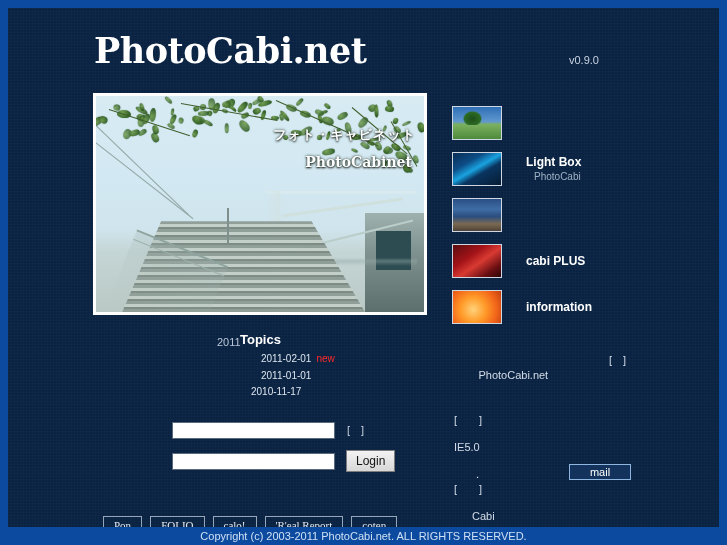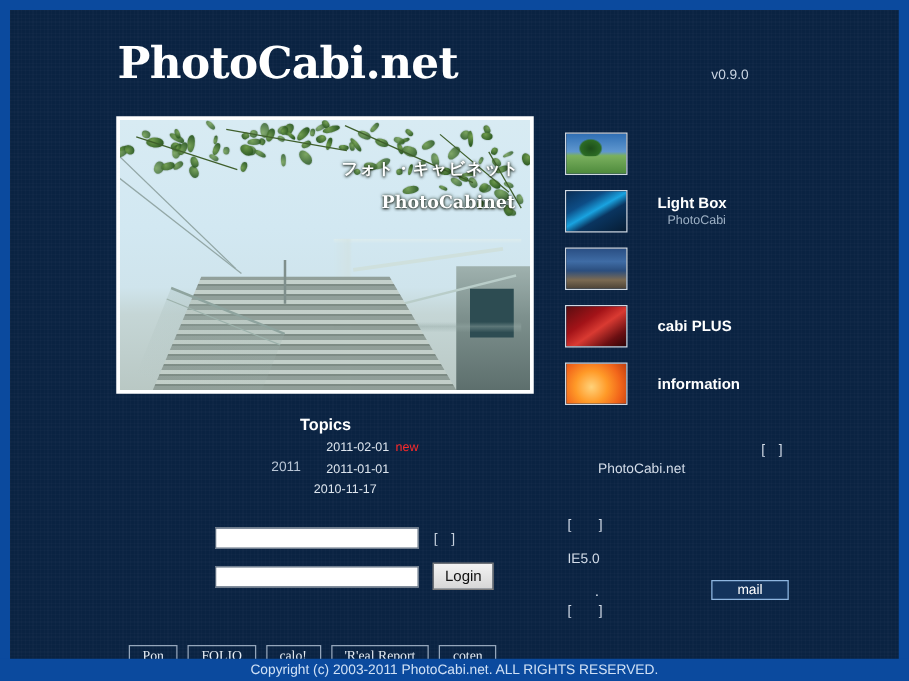--- a/index.html
+++ b/index.html
@@ -288,21 +288,21 @@
     position: absolute;
     left: 232px;
     top: 324px;
     font-size: 13px;
     font-weight: bold;
     color: #ffffff;
   }
   .topics-year {
     position: absolute;
     left: 209px;
-    top: 360px;
+    top: 328px;
     font-size: 11px;
     color: #b9c6d6;
   }
   .topic-row {
     position: absolute;
     font-size: 10px;
     color: #dde5ee;
     white-space: nowrap;
   }
   .topic-new {
@@ -601,20 +601,21 @@
         <span>PhotoCabi.net</span>
         <span class="info-br">[　]</span>
       </div>
       <div class="info-row">[　　]</div>
       <div class="info-gap"></div>
       <div class="info-row">IE5.0</div>
       <div class="info-gap"></div>
       <div class="info-row" style="margin-left:18px;">．</div>
       <div class="info-row">[　　]</div>
       <div class="info-gap"></div>
+      <div class="info-row info-cabi">Cabi</div>
     </div>
 
     <button class="mail-btn">mail</button>
 
     <div class="login-area">
       <div class="login-row">
         <input class="txt-input" type="text" value="" style="">
         <span class="login-hint">[　]</span>
       </div>
       <div class="login-row">

